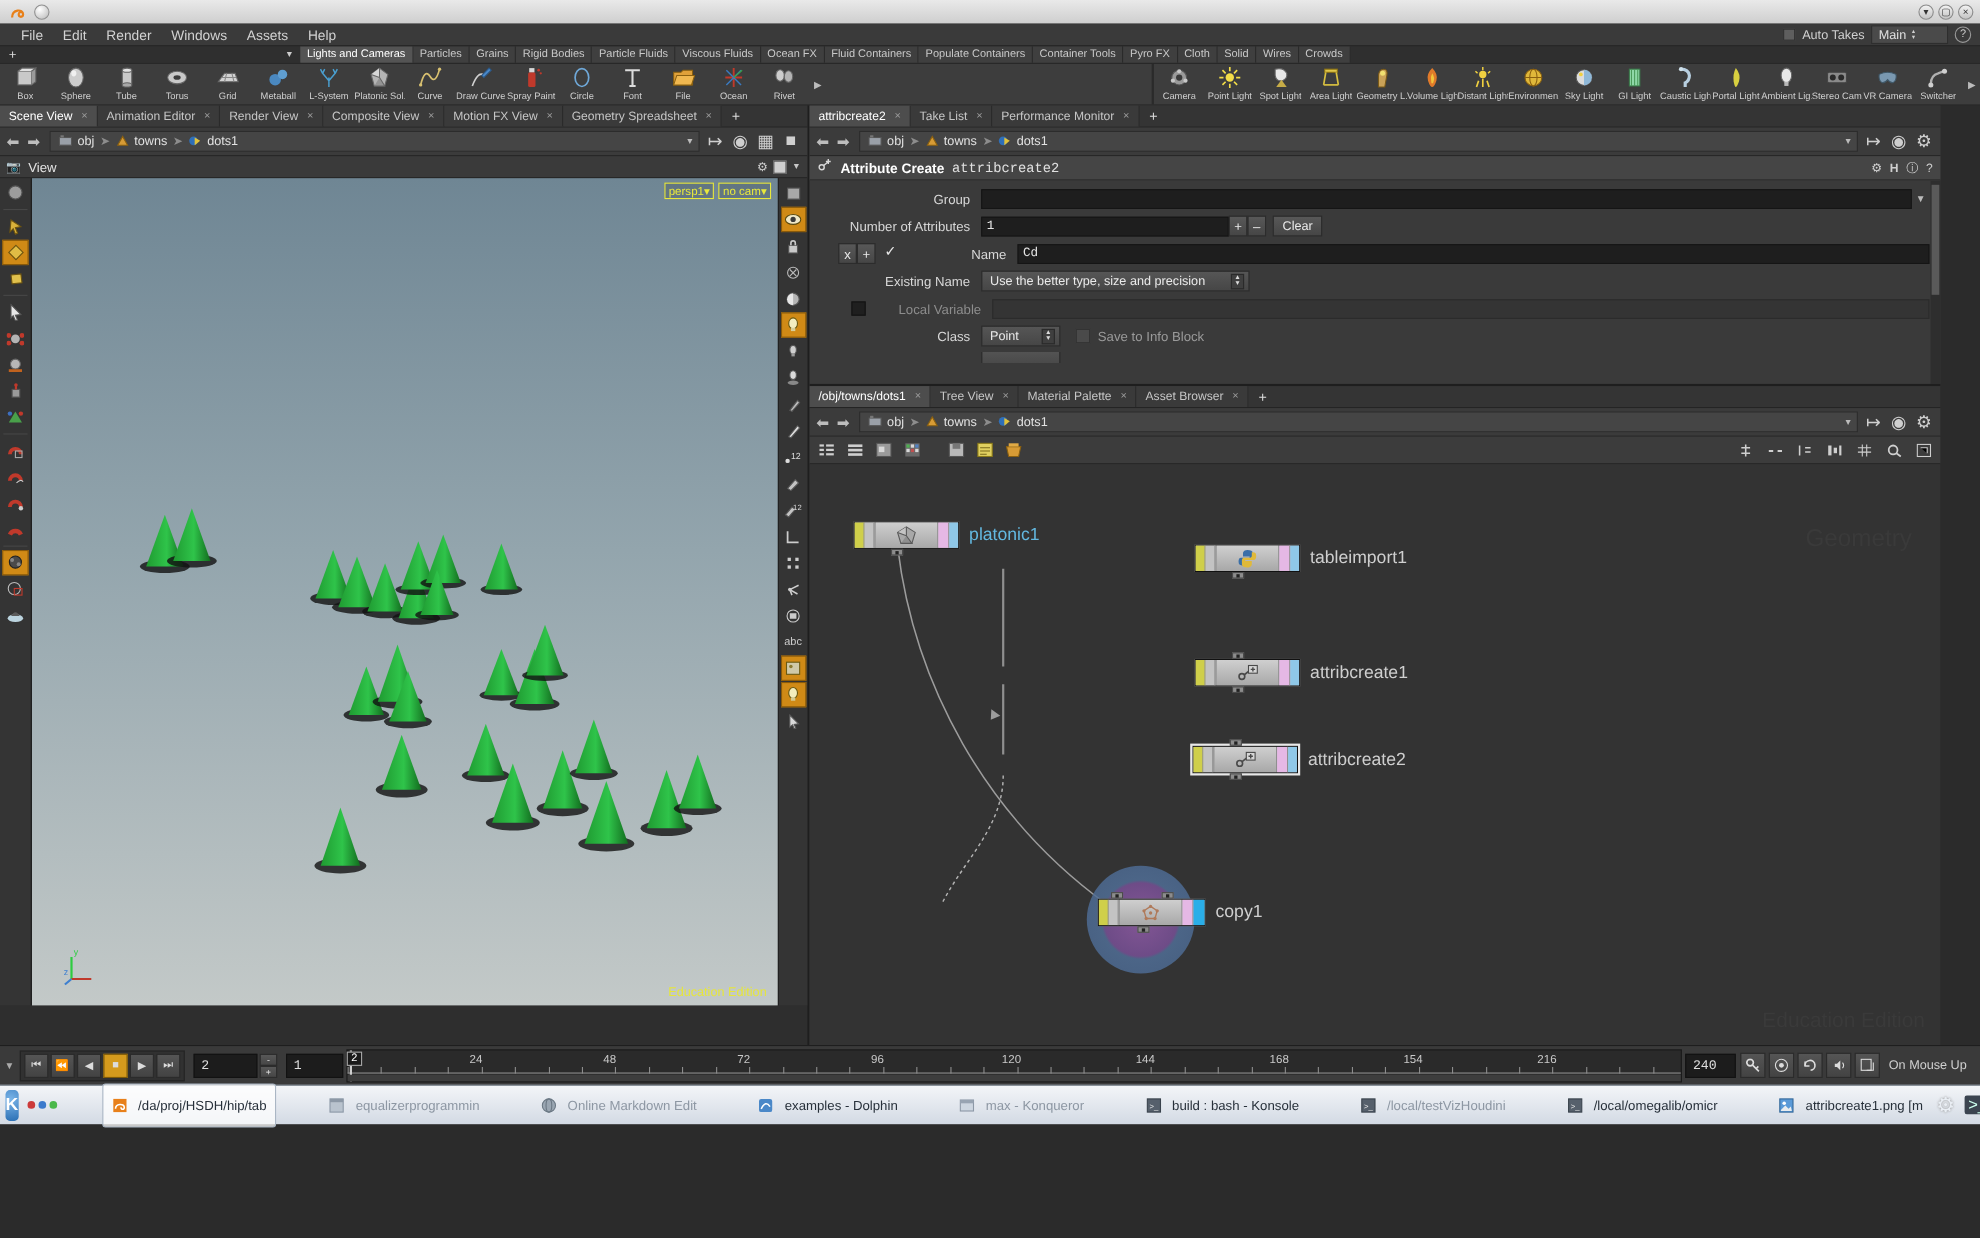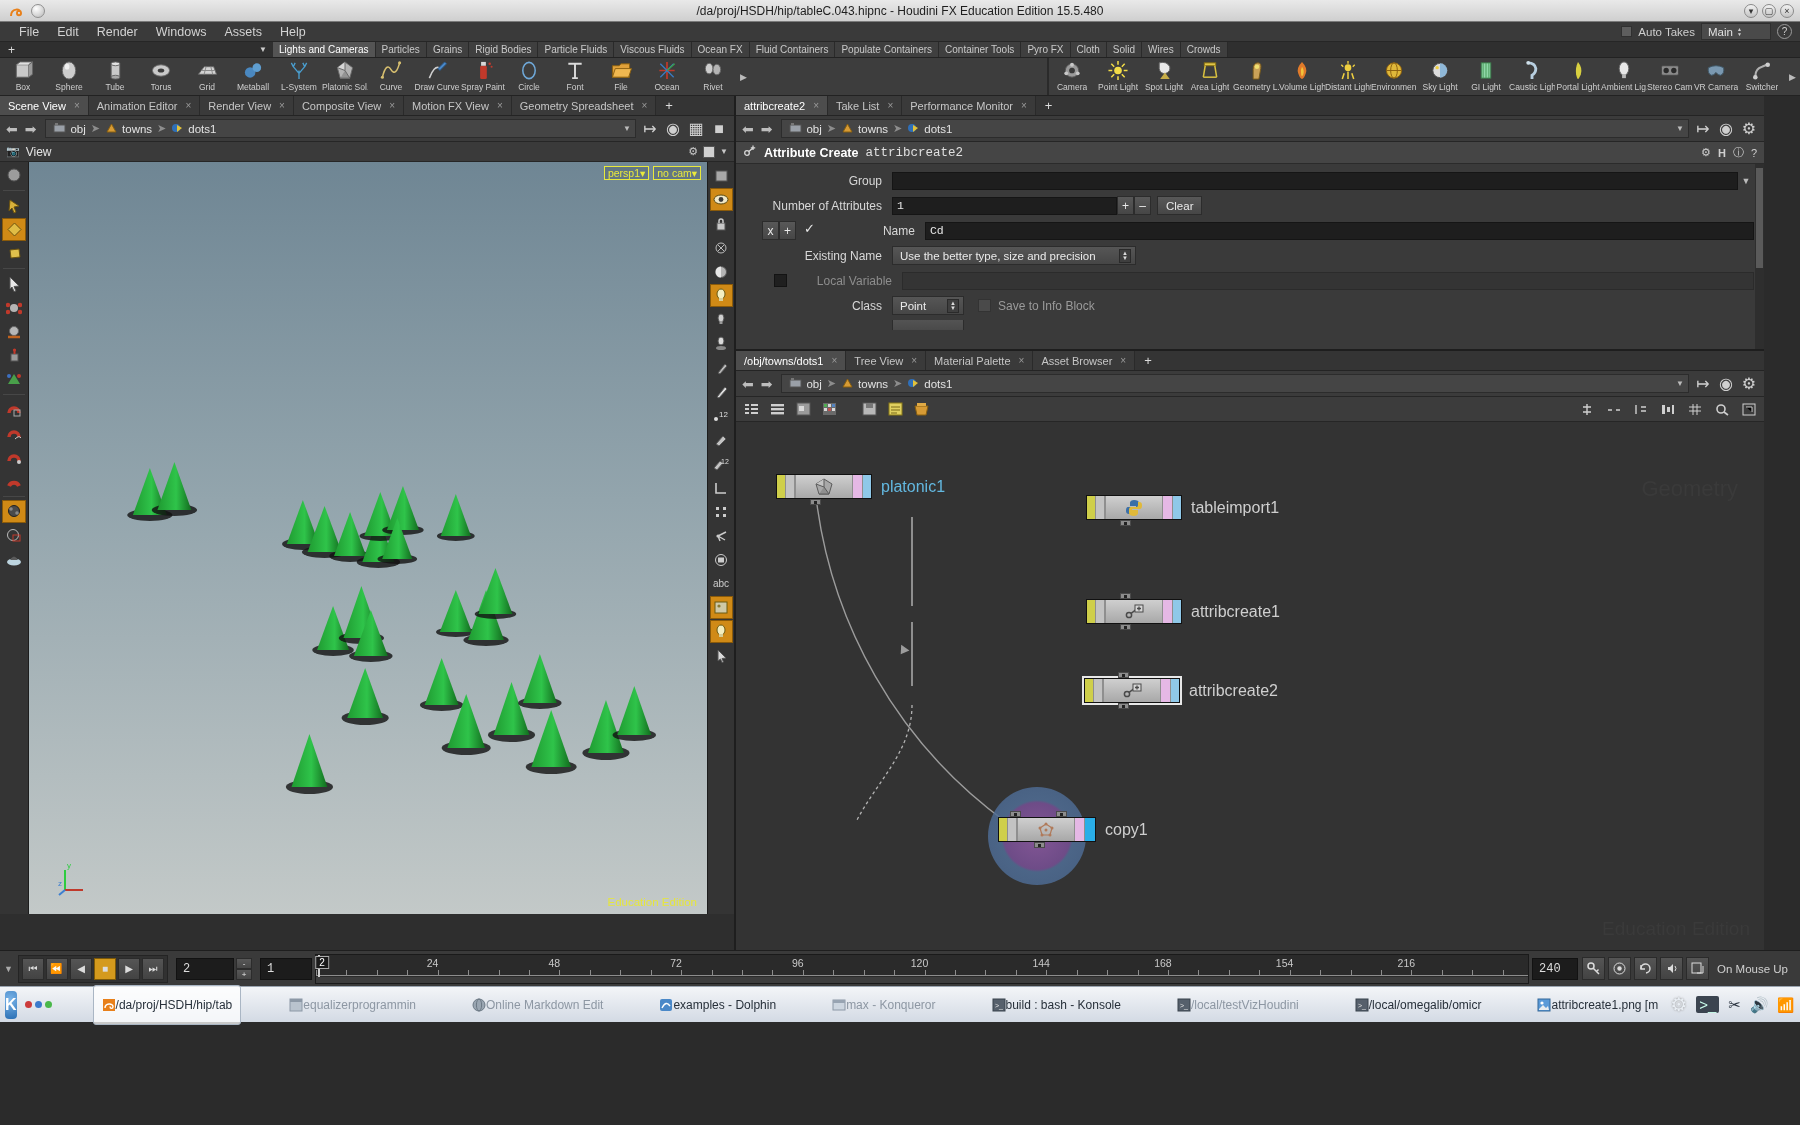--- a/index.html
+++ b/index.html
@@ -174,41 +174,40 @@
   .mouseup { font-size:11.5px; color:#d0d0d0; padding:0 8px; }
 
   
   .taskbar { height:36px; background:linear-gradient(#f3f5f8,#d3dae4); display:flex; align-items:center;
     gap:4px; padding:0 5px; border-top:1px solid #9aa4b0; }
   .kbtn { width:28px; height:28px; border-radius:4px; background:radial-gradient(circle at 40% 30%,#7ab4e8,#2a6fb4);
     display:flex; align-items:center; justify-content:center; color:#fff; font-size:16px; font-weight:bold; }
   .fbtn { width:26px; height:26px; border-radius:50%; background:radial-gradient(circle at 40% 30%,#79c0f0,#1f6fb8); }
   .dots { display:flex; gap:3px; }
   .dot { width:7px; height:7px; border-radius:50%; }
-  .task { display:flex; align-items:center; gap:0; height:40px; padding:0 8px; font-size:12px;
+  .task { display:flex; align-items:center; gap:10px; height:40px; padding:0 8px; font-size:12px;
     color:#27303a; white-space:nowrap; max-width:160px; overflow:hidden;margin-left:37px; }
   .task.active { background:rgba(255,255,255,.75); border:1px solid #aab6c4; border-radius:3px; }
   .task.dim { color:#8d97a3; }
   .task .tico { width:14px; height:14px; flex:none; display:flex; align-items:center; justify-content:center; font-size:11px; }
   .tray { margin-left:auto; display:flex; align-items:center; gap:9px; padding-right:8px; }
   .clock { font-size:17px; color:#2b3440; }
 </style>
 </head>
 <body>
 
 <div class="app">
 
   <div class="titlebar">
     <div class="tb-logo">
       <svg width="16" height="16" viewBox="0 0 16 16">
           <path d="M3 13 C3 5, 13 5, 13 10 C13 13, 9 13, 9 10 C9 8, 11 8, 11 9" stroke="#e8801a" stroke-width="2" fill="none"></path>
         </svg>
     </div>
     <div class="tb-dot"></div>
-    <div class="tb-title">/da/proj/HSDH/hip/tableC.043.hipnc - Houdini FX Education Edition 15.5.480</div>
     <div class="tb-btns">
       <div class="tb-btn">▾</div>
       <div class="tb-btn">▢</div>
       <div class="tb-btn">×</div>
     </div>
   </div>
 
   <div class="menubar">
     <div class="mi">File</div>
     <div class="mi">Edit</div>

